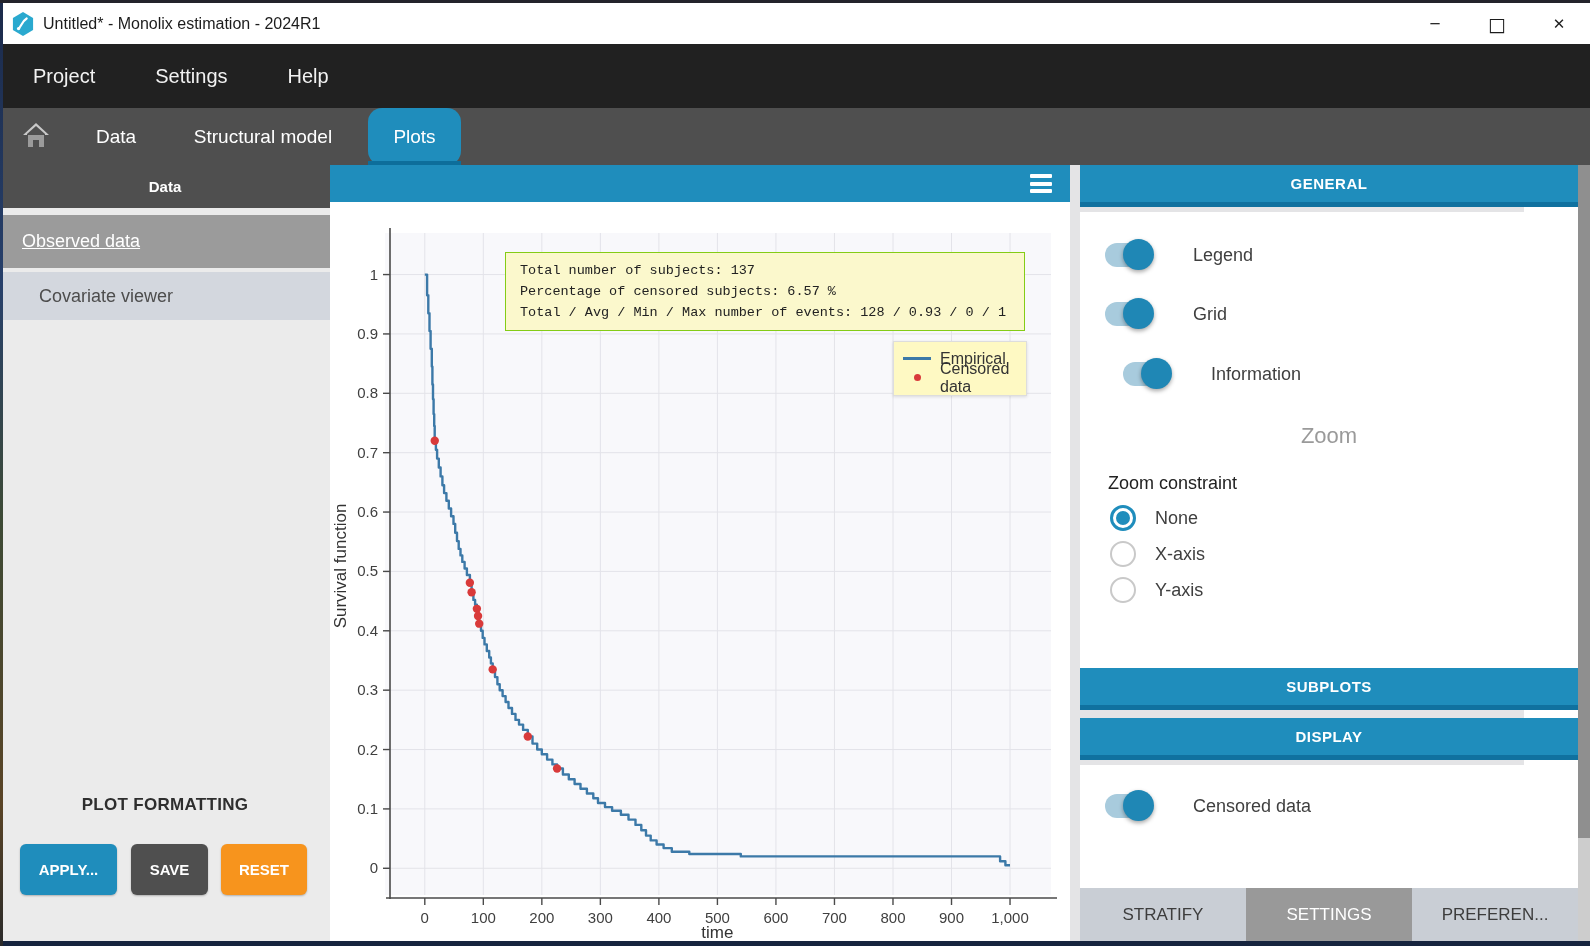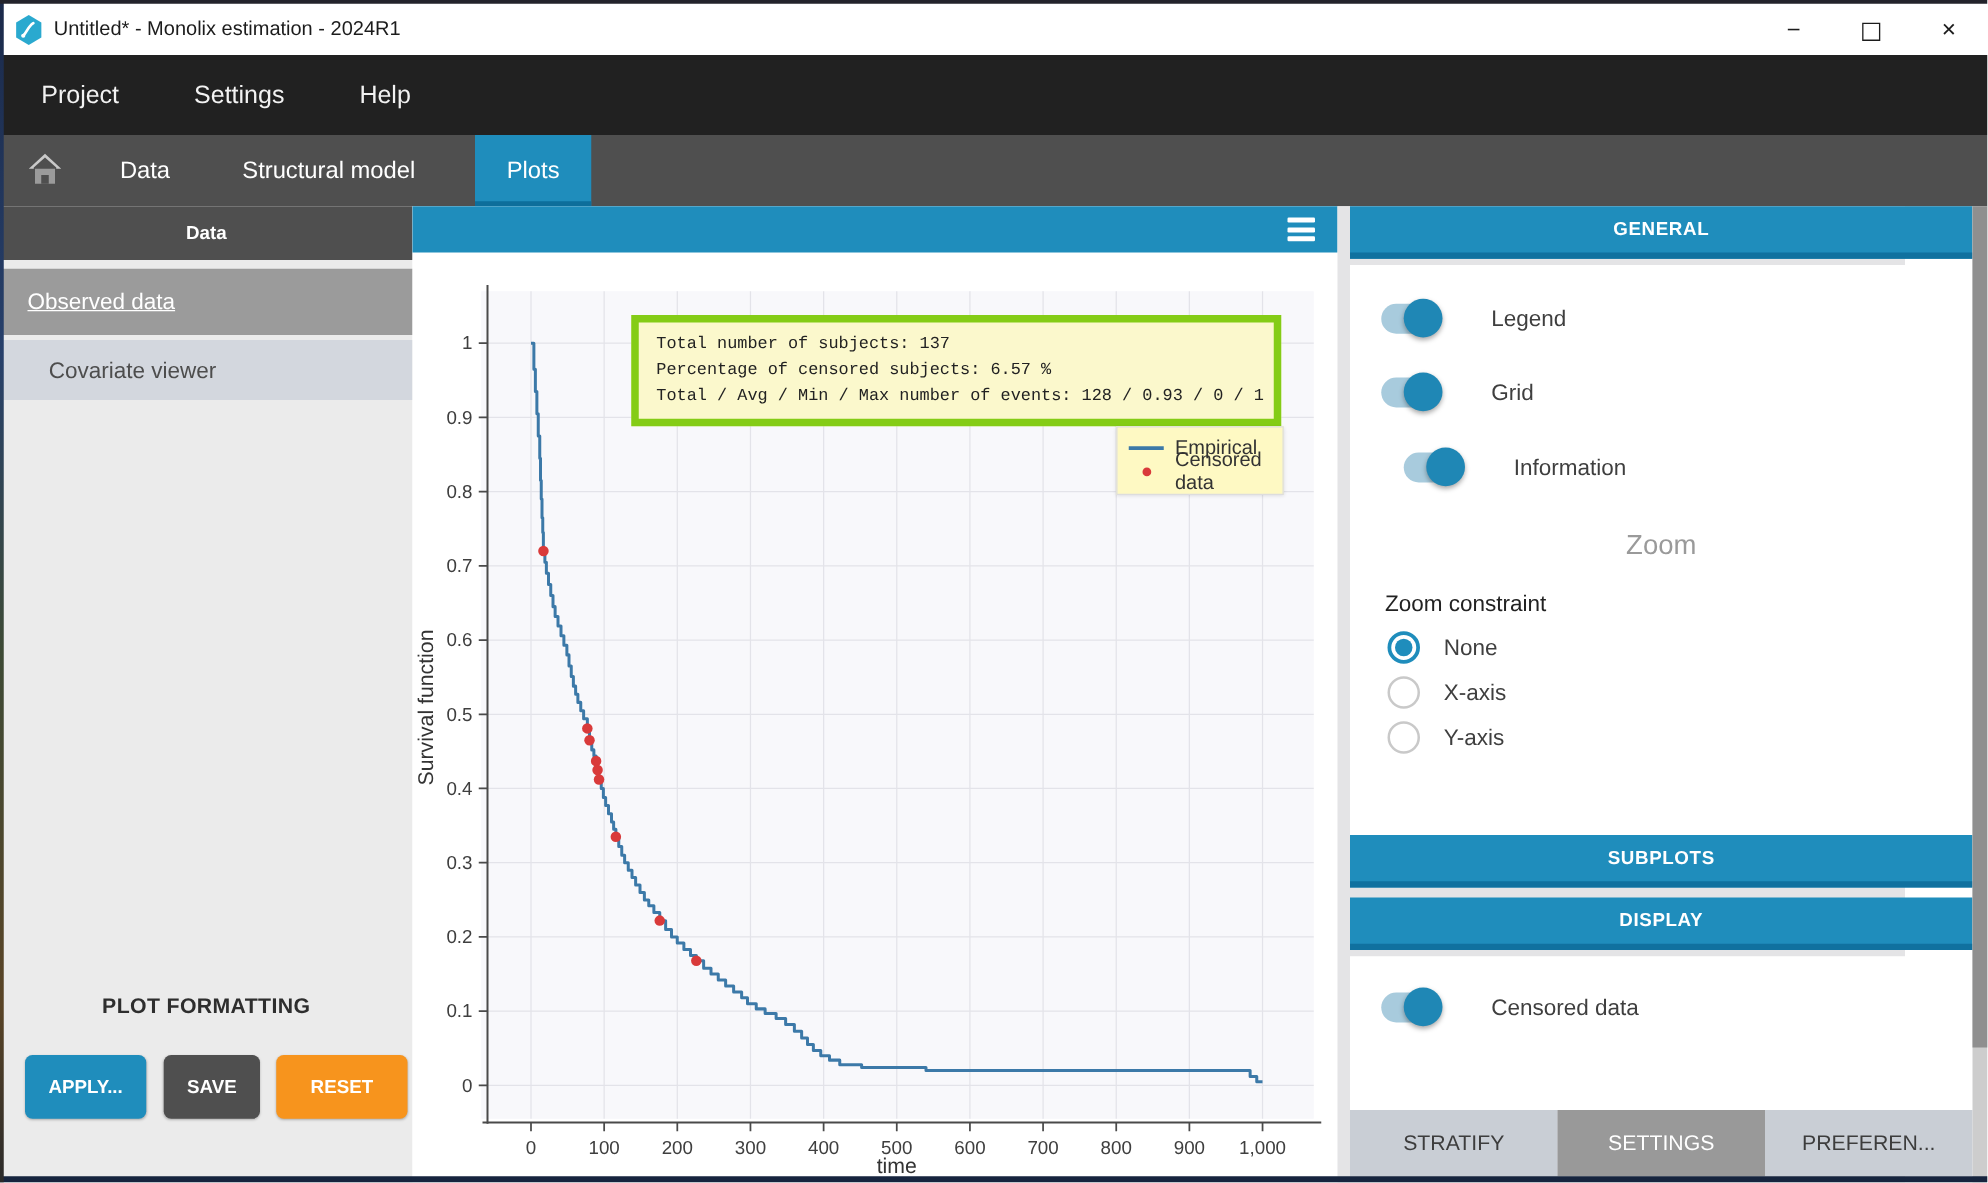--- a/index.html
+++ b/index.html
@@ -38,32 +38,32 @@
   .side-item { position:absolute; left:0; width:330px; display:flex; align-items:center; padding-left:22px; font-size:18px; }
   .side-item.selected { top:50px; height:53px; background:#9b9b9b; color:#fff;text-decoration:underline; }
   .side-item.normal { top:107px; height:48px; background:#d3d7de; color:#4d4d4d;padding-left:39px; }
   .plot-fmt-title { position:absolute; left:0; top:630px; width:330px; text-align:center;
     font-weight:bold; font-size:17px; color:#2e2e2e; letter-spacing:.3px; }
   .fmt-btn { position:absolute; top:679px; height:51px; border:none; border-radius:6px;
     color:#fff; font-weight:bold; font-size:15px; font-family:"Liberation Sans",sans-serif;
     box-shadow:0 1px 2px rgba(0,0,0,.25); }
   .fmt-apply { left:20px; width:97px; background:#1f8dbc; }
   .fmt-save  { left:131px; width:77px; background:#4f4f4f; }
-  .fmt-reset { left:221px; width:105px; background:#f7941d; }
+  .fmt-reset { left:221px; width:86px; background:#f7941d; }
 
   
   .chart { left:330px; top:165px; width:740px; height:781px; background:#ffffff; }
   .chart-header { position:absolute; left:0; top:0; width:740px; height:37px; background:#1f8dbc; }
   .hamburger { position:absolute; right:18px; top:9px; width:22px; height:19px;
     display:flex; flex-direction:column; justify-content:space-between; }
   .hamburger span { display:block; height:4px; background:#fff; border-radius:1px; }
   .plot-svg { position:absolute; left:0; top:37px; font-family:"Liberation Sans",sans-serif; }
 
   .info-box { position:absolute; left:175px; top:87px; width:520px; padding:7px 14px;
-    background:#fbf8cc; border:6px solid #84cc16; font-family:"Liberation Mono", monospace;
+    background:#fbf8cc; border:1px solid #84cc16; font-family:"Liberation Mono", monospace;
     font-size:13.5px; line-height:21px; color:#222; white-space:pre; }
 
   .legend-box { position:absolute; left:563px; top:176px; width:134px; background:#fef9c3;
     border:1px solid #ddd; box-shadow:0 1px 3px rgba(0,0,0,.12); padding:7px 9px 8px 9px;
     font-size:16px; color:#333; }
   .legend-row { display:flex; align-items:center; height:19px; }
   .legend-line { width:28px; height:3px; background:#3c79a8; margin-right:9px; flex:none; }
   .legend-dot-wrap { width:28px; display:flex; justify-content:center; margin-right:9px; flex:none; }
   .legend-dot { width:7px; height:7px; border-radius:50%; background:#d93a3a; }
 
@@ -135,21 +135,21 @@
     <polygon points="14,1 27,13 23,13 23,12 14,4 5,12 5,13 1,13" fill="#c9c9c9"></polygon>
     <rect x="6" y="13" width="16" height="12" fill="#9b9b9b"></rect>
     <rect x="11" y="18" width="6" height="7" fill="#4f4f4f"></rect>
   </svg>
   <div class="nav-tab" style="left:80px;width:72px;">
     <span>Data</span>
   </div>
   <div class="nav-tab" style="left:178px;width:170px;">
     <span>Structural model</span>
   </div>
-  <div class="nav-tab active" style="left:380px;width:93px;">
+  <div class="nav-tab active" style="left:368px;width:93px;border-radius:14px;">
     <span>Plots</span>
   </div>
 </div>
 
 <div class="abs sidebar">
   <div class="sidebar-header">
     <span>Data</span>
   </div>
   <div class="side-item selected">
     <span>Observed data</span>

